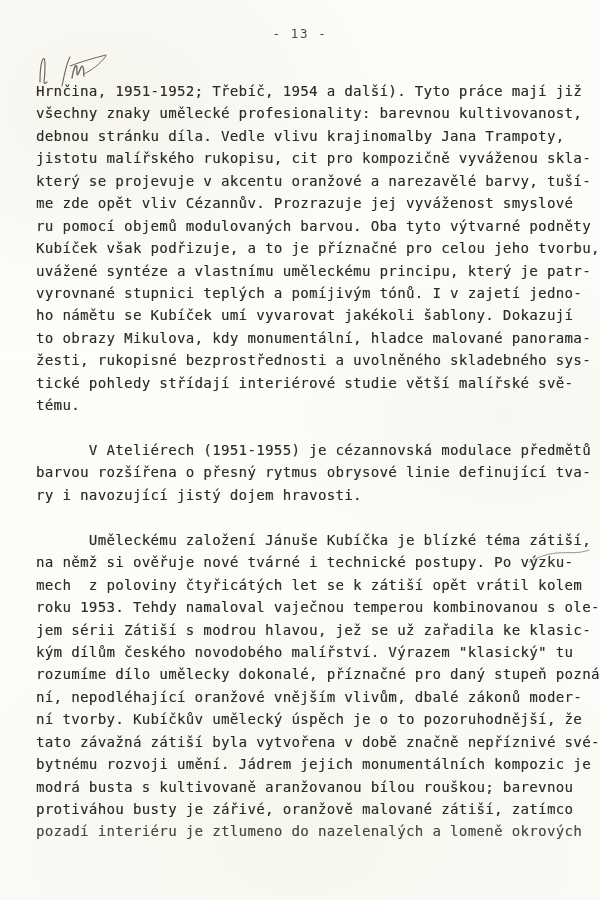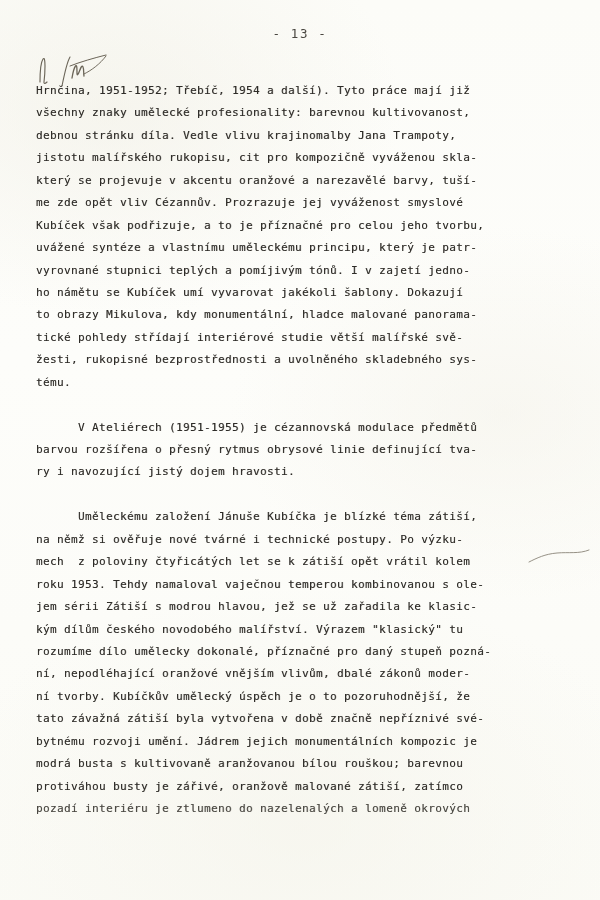--- a/index.html
+++ b/index.html
@@ -46,21 +46,21 @@
   }
 
   .body-text {
     position: absolute;
     top: 80px;
     left: 36px;
     width: 534px;
   }
 
   .line {
-    font-size: 11px;
+    font-size: 14px;
     line-height: 22.45px;
     height: 22.45px;
     letter-spacing: 0.38px;
     color: #2d2b27;
     white-space: pre;
     text-shadow: 0.35px 0.25px 0.45px rgba(60,56,50,0.45);
   }
 
   
   .line.faint {
@@ -113,27 +113,28 @@
     </svg>
   </div>
 
   <div class="body-text">
     <div class="line">Hrnčina, 1951-1952; Třebíč, 1954 a další). Tyto práce mají již</div>
     <div class="line">všechny znaky umělecké profesionality: barevnou kultivovanost,</div>
     <div class="line">debnou stránku díla. Vedle vlivu krajinomalby Jana Trampoty,</div>
     <div class="line">jistotu malířského rukopisu, cit pro kompozičně vyváženou skla-</div>
     <div class="line">který se projevuje v akcentu oranžové a narezavělé barvy, tuší-</div>
     <div class="line">me zde opět vliv Cézannův. Prozrazuje jej vyváženost smyslové</div>
+    <div class="line">ru pomocí objemů modulovaných barvou. Oba tyto výtvarné podněty</div>
     <div class="line">Kubíček však podřizuje, a to je příznačné pro celou jeho tvorbu,</div>
     <div class="line">uvážené syntéze a vlastnímu uměleckému principu, který je patr-</div>
     <div class="line">vyrovnané stupnici teplých a pomíjivým tónů. I v zajetí jedno-</div>
     <div class="line">ho námětu se Kubíček umí vyvarovat jakékoli šablony. Dokazují</div>
     <div class="line">to obrazy Mikulova, kdy monumentální, hladce malované panorama-</div>
+    <div class="line">žesti, rukopisné bezprostřednosti a uvolněného skladebného sys-</div>
     <div class="line">tické pohledy střídají interiérové studie větší malířské svě-</div>
-    <div class="line">žesti, rukopisné bezprostřednosti a uvolněného skladebného sys-</div>
     <div class="line">tému.</div>
     <div class="line"></div>
     <div class="line">      V Ateliérech (1951-1955) je cézannovská modulace předmětů</div>
     <div class="line">barvou rozšířena o přesný rytmus obrysové linie definující tva-</div>
     <div class="line">ry i navozující jistý dojem hravosti.</div>
     <div class="line"></div>
     <div class="line">      Uměleckému založení Jánuše Kubíčka je blízké téma zátiší,</div>
     <div class="line">na němž si ověřuje nové tvárné i technické postupy. Po výzku-</div>
     <div class="line">mech  z poloviny čtyřicátých let se k zátiší opět vrátil kolem</div>
     <div class="line">roku 1953. Tehdy namaloval vaječnou temperou kombinovanou s ole-</div>

